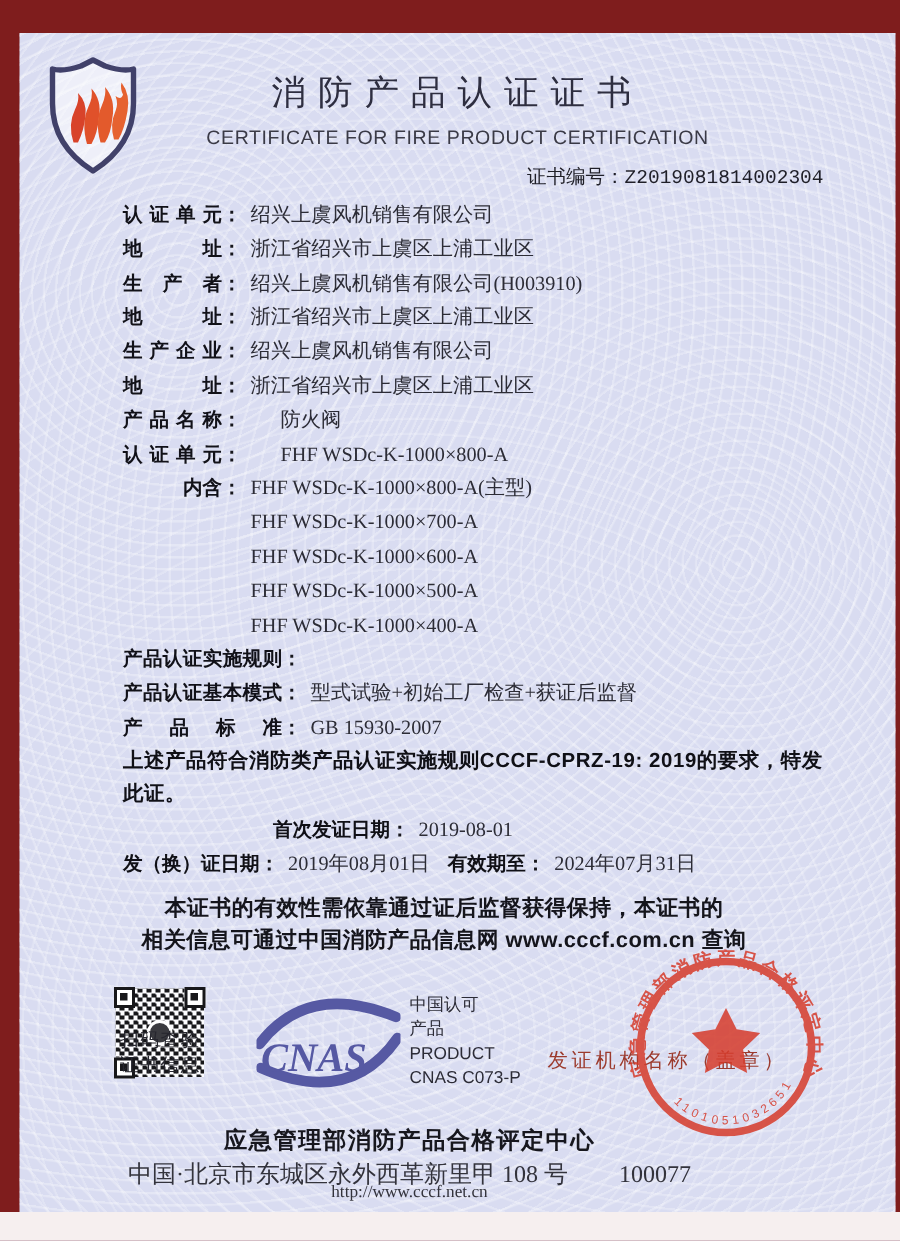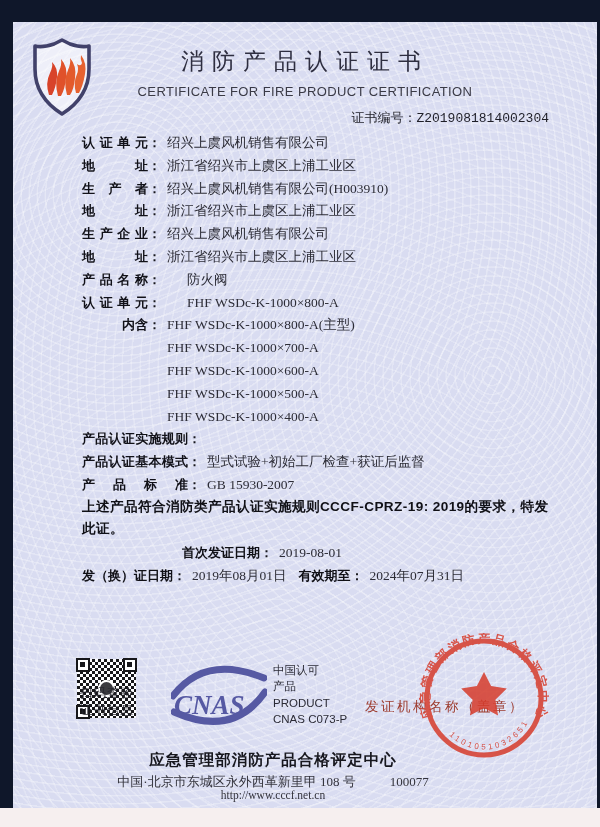--- a/index.html
+++ b/index.html
@@ -1,17 +1,17 @@
 <!DOCTYPE html>
 <html><head>
 <meta charset="utf-8">
 <style>
   * { margin:0; padding:0; box-sizing:border-box; }
   body { font-family:"Liberation Sans", sans-serif; }
-  .page { position:relative; width:600px; height:827px; background:#0f172a; overflow:hidden; }
+  .page { position:relative; width:600px; height:827px; background:#7f1d1d; overflow:hidden; }
   .scan-bottom { position:absolute; left:0; top:808px; width:600px; height:19px; background:#f6efef; }
 
   .cert {
     position:absolute; left:13px; top:22px; width:584px; height:786px;
     background-color:#d9dcf1;
     background-image:
       repeating-radial-gradient(circle at 18% 22%, rgba(255,255,255,.30) 0 1px, rgba(255,255,255,0) 2px 8px),
       repeating-radial-gradient(circle at 82% 45%, rgba(255,255,255,.26) 0 1px, rgba(255,255,255,0) 2px 9px),
       repeating-radial-gradient(circle at 45% 85%, rgba(255,255,255,.22) 0 1px, rgba(255,255,255,0) 2px 10px);
   }
@@ -58,21 +58,21 @@
   .accr { position:absolute; left:260px; top:640px; font-size:11.5px; line-height:16.4px; color:#2b2b36; }
 
   .stamp-label { position:absolute; left:352px; top:676px; width:200px; white-space:nowrap;
                  font-family:"Liberation Serif", serif; font-size:13.5px; letter-spacing:2.5px;
                  color:#9c3b2e; z-index:1; }
   .stamp { position:absolute; left:406px; top:611px; width:130px; height:130px; z-index:2; opacity:.85; }
 
   .issuer { position:absolute; left:0; top:728px; width:520px; text-align:center;
             font-weight:bold; font-size:15.5px; color:#17171e; letter-spacing:1px; }
   .addr { position:absolute; left:0; top:751px; width:520px; text-align:center;
-          font-family:"Liberation Serif", serif; font-size:13px; color:#33333c; }
+          font-family:"Liberation Serif", serif; font-size:16px; color:#33333c; }
   .addr .gap { display:inline-block; width:34px; }
   .site { position:absolute; left:0; top:767px; width:520px; text-align:center;
           font-family:"Liberation Serif", serif; font-size:11.5px; color:#33333c; }
 </style>
 </head>
 <body>
 
 <div class="page">
   <div class="cert">
 
@@ -181,20 +181,24 @@
       </div>
       <div class="drow">
         <span class="dlbl">发（换）证日期</span>
           <span class="colon">：</span>
         <span class="val">2019年08月01日</span>
         <span class="dlbl" style="margin-left:12px;">有效期至</span>
           <span class="colon">：</span>
         <span class="val">2024年07月31日</span>
       </div>
 
+      <div class="notice">
+        <div>本证书的有效性需依靠通过证后监督获得保持，本证书的</div>
+        <div>相关信息可通过中国消防产品信息网 www.cccf.com.cn 查询</div>
+      </div>
     </div>
 
     <div class="qr">
       <span class="finder f-tl"></span>
       <span class="finder f-tr"></span>
       <span class="finder f-bl"></span>
       <span class="qr-logo"></span>
     </div>
     <div class="qr-cap">
       <div>扫码查验</div>

